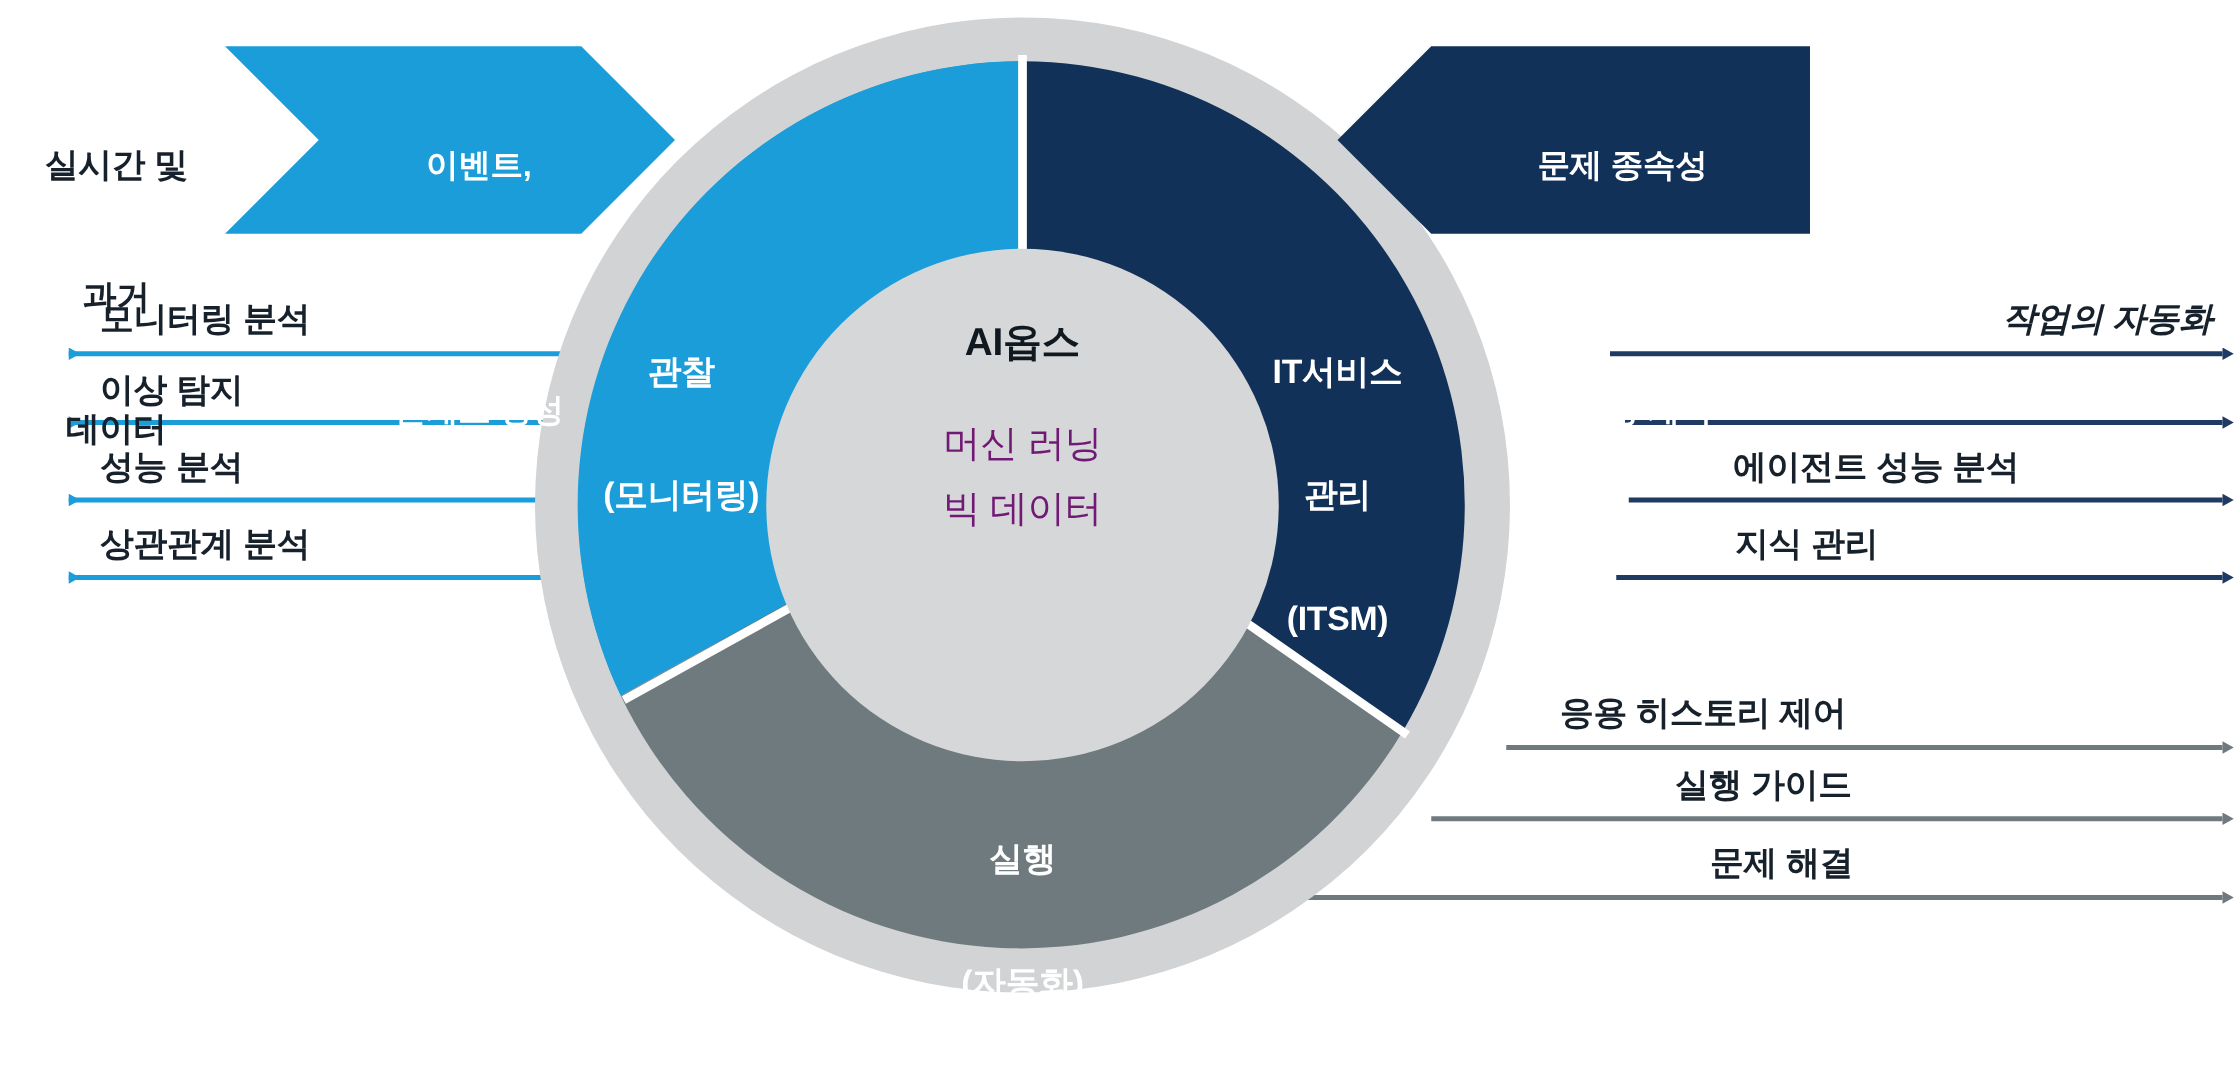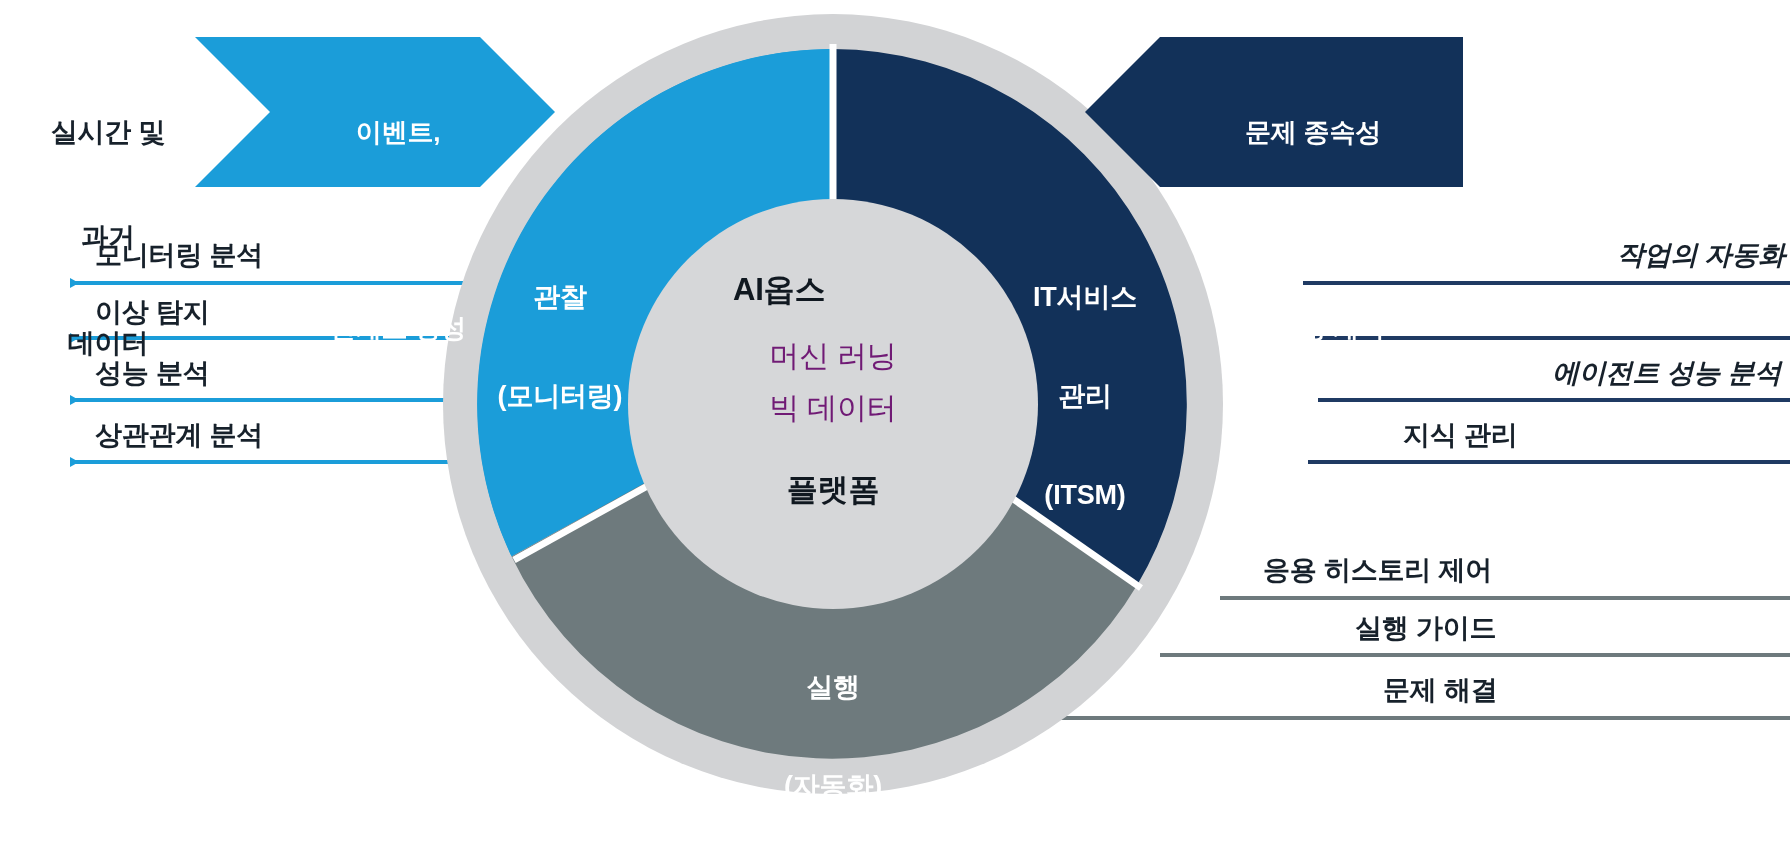--- a/index.html
+++ b/index.html
@@ -10,21 +10,21 @@
   }
   body {
     width: 1790px;
     height: 864px;
     position: relative;
     overflow: hidden;
     font-family: "Liberation Sans", "DejaVu Sans", sans-serif;
   }
   #stage {
     position: absolute;
-    left: 15px; top: 0;
+    left: 0; top: 0;
     width: 1424px;
     height: 864px;
   }
   svg.diagram {
     position: absolute;
     left: 0; top: 0;
     width: 1790px;
     height: 864px;
     display: block;
   }
@@ -186,31 +186,30 @@
     <div>IT서비스</div>
     <div>관리</div>
     <div>(ITSM)</div>
   </div>
 
   <div class="lbl seg-label" style="left:728px; top:605px; width:180px;">
     <div>실행</div>
     <div>(자동화)</div>
   </div>
 
-  <div class="lbl center-title" style="left:718px; top:256px; width:200px; text-align:left;margin-top:16px;">AI옵스</div>
+  <div class="lbl center-title" style="left:718px; top:256px; width:200px; text-align:center;">AI옵스</div>
   <div class="lbl center-sub" style="left:688px; top:338px; width:260px; text-align:center; font-weight:normal;">머신 러닝</div>
   <div class="lbl center-sub" style="left:688px; top:390px; width:260px; text-align:center; font-weight:normal;">빅 데이터</div>
-  <div class="lbl center-title" style="left:718px; top:472px; width:200px; text-align:center;">플랫폼</div>
 
   <div class="lbl flow-label" style="left:80px; top:240px;">모니터링 분석</div>
   <div class="lbl flow-label" style="left:80px; top:297px;">이상 탐지</div>
   <div class="lbl flow-label" style="left:80px; top:358px;">성능 분석</div>
   <div class="lbl flow-label" style="left:80px; top:420px;">상관관계 분석</div>
 
   <div class="lbl flow-label" style="left:1330px; top:240px; width:440px; text-align:right;font-style:italic;">작업의 자동화</div>
-  <div class="lbl flow-label" style="left:1236px; top:358px; width:530px; text-align:right;font-style:italic;">에이전트 성능 분석</div>
+  <div class="lbl flow-label" style="left:1236px; top:358px; width:530px; text-align:center;">에이전트 성능 분석</div>
   <div class="lbl flow-label" style="left:1388px; top:420px; width:380px; text-align:left;">지식 관리</div>
 
   <div class="lbl flow-label" style="left:1248px; top:555px; width:520px; text-align:left;">응용 히스토리 제어</div>
   <div class="lbl flow-label" style="left:1368px; top:675px; width:400px; text-align:left;">문제 해결</div>
   <div class="lbl flow-label" style="left:1340px; top:613px; width:430px; text-align:left;">실행 가이드</div>
 
 </div>
 
 </body></html>

